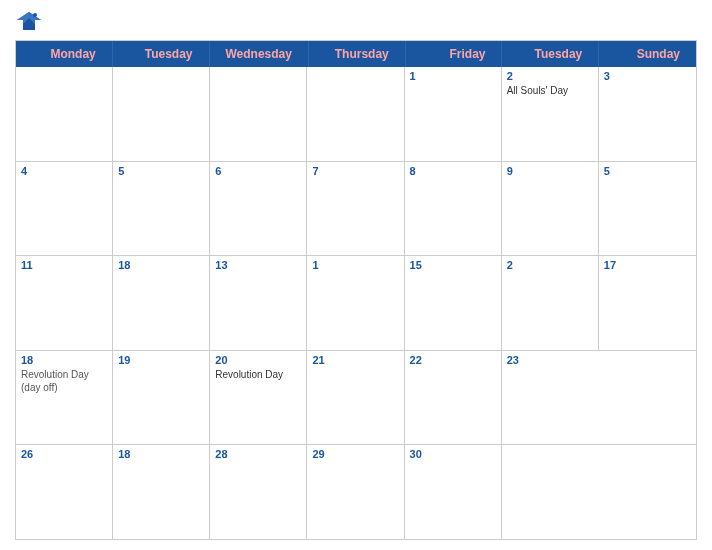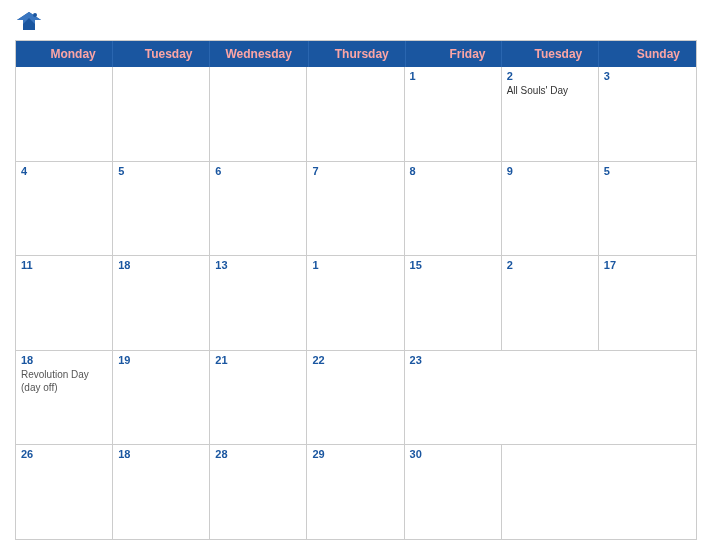--- a/index.html
+++ b/index.html
@@ -235,20 +235,24 @@
         </div>
         <div class="week-row">
           <div class="day-cell">
             <div class="day-number">18</div>
             <div class="day-event day-off">Revolution Day (day off)</div>
           </div>
           <div class="day-cell">
             <div class="day-number">19</div>
           </div>
           <div class="day-cell">
+            <div class="day-number">20</div>
+            <div class="day-event">Revolution Day</div>
+          </div>
+          <div class="day-cell">
             <div class="day-number">21</div>
           </div>
           <div class="day-cell">
             <div class="day-number">22</div>
           </div>
           <div class="day-cell">
             <div class="day-number">23</div>
           </div>
         </div>
         <div class="week-row">

